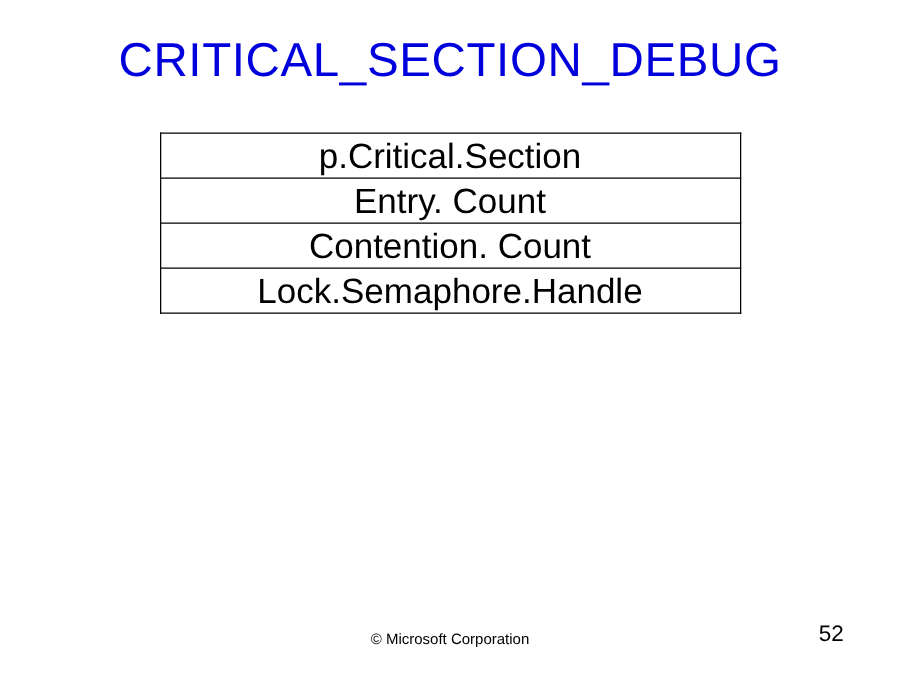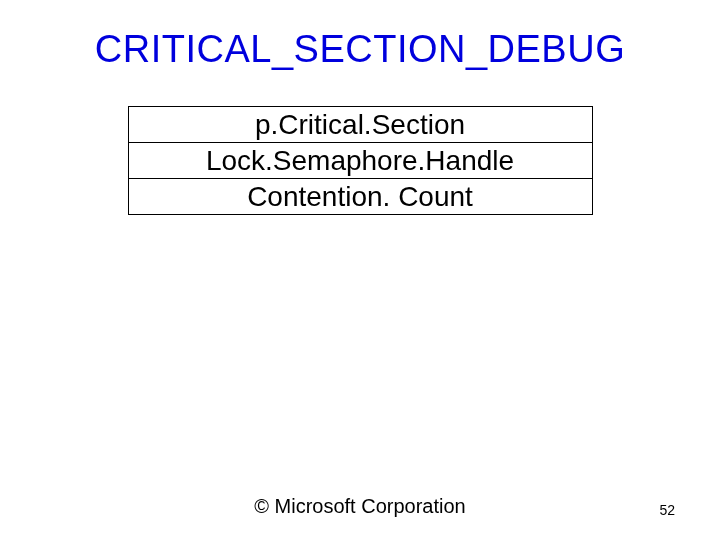--- a/index.html
+++ b/index.html
@@ -46,47 +46,50 @@
       font-weight: normal;
     }
     .footer {
       position: absolute;
       bottom: 22px;
       left: 0;
       width: 100%;
       display: flex;
       justify-content: center;
       align-items: center;
-      font-size: 20px;
+      font-size: 12px;
       color: #000000;
     }
     .page-number {
       position: absolute;
       bottom: 22px;
       right: 45px;
-      font-size: 14px;
+      font-size: 18px;
       color: #000000;
       margin-left: 48px;
     }
   </style>
 </head>
 <body>
 
 <div class="slide">
   <h1 class="title">CRITICAL_SECTION_DEBUG</h1>
 
   <table class="struct-table">
     <tbody>
       <tr>
           <td>p.Critical.Section</td>
         </tr>
       <tr>
-          <td>Lock.Semaphore.Handle</td>
+          <td>Entry. Count</td>
         </tr>
       <tr>
           <td>Contention. Count</td>
+        </tr>
+      <tr>
+          <td>Lock.Semaphore.Handle</td>
         </tr>
     </tbody>
   </table>
 
   <div class="footer">© Microsoft Corporation</div>
   <div class="page-number">52</div>
 </div>
 
 </body></html>

